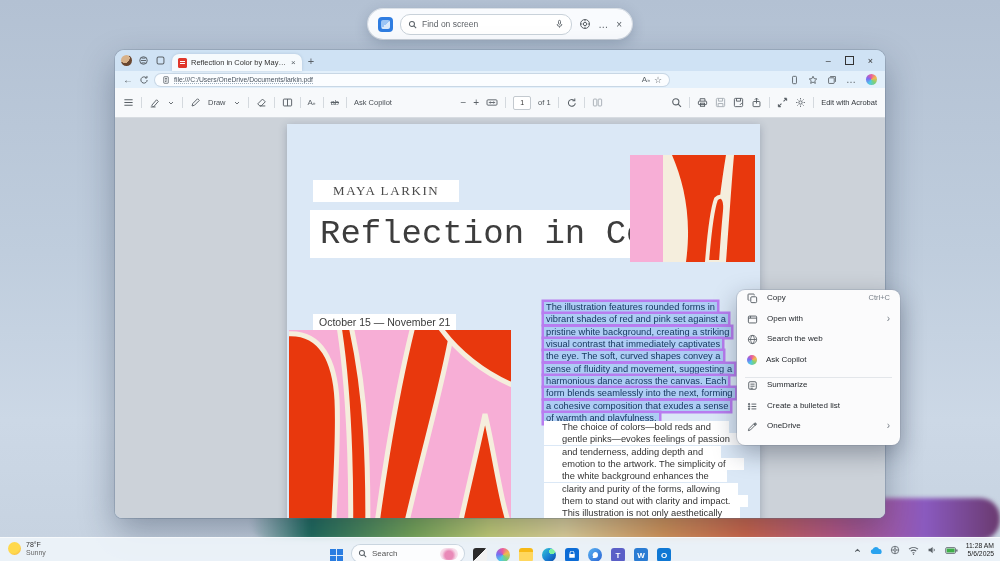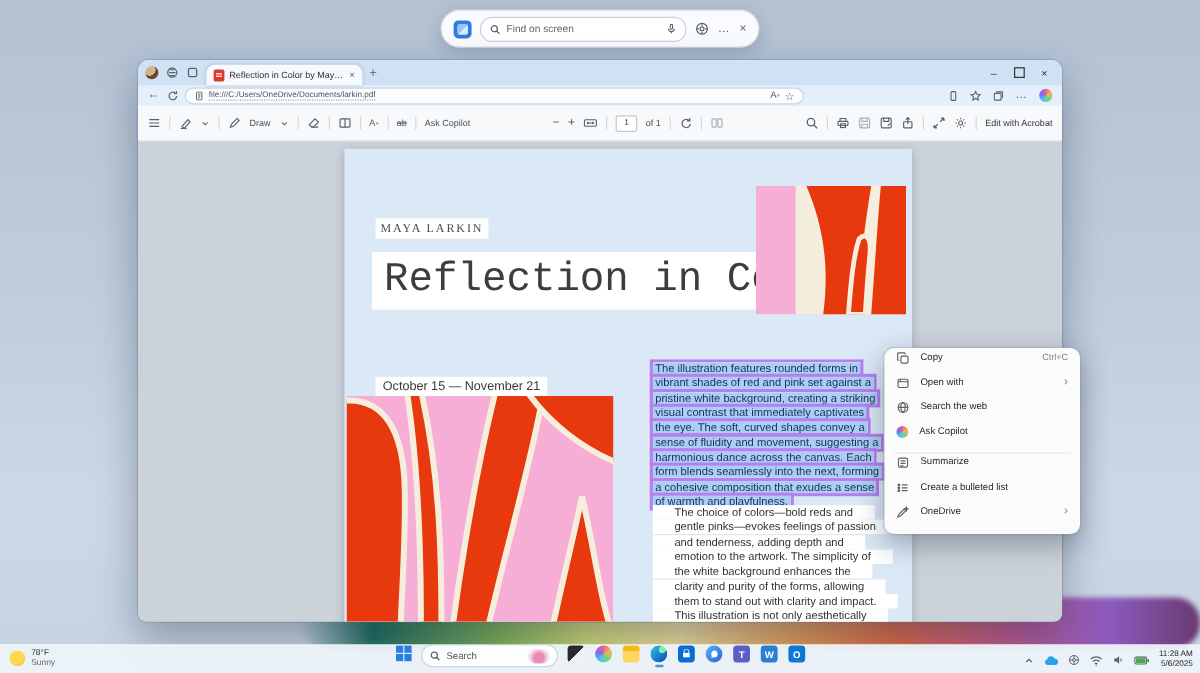--- a/index.html
+++ b/index.html
@@ -47,21 +47,21 @@
   .vsep{width:1px;height:11px;background:#d4d9de;flex:0 0 auto}
   .pagebox{width:16px;height:12px;background:#fff;border:1px solid #c3c9cf;border-radius:2px;
     text-align:center;font-size:7px;line-height:12px;color:#333}
   .grow{flex:1}
   .gray{color:#a9b0b6}
   
   .viewer{position:relative;height:411px;background:#ccd2d9;overflow:hidden}
   .page{position:absolute;left:172px;top:6px;width:473px;height:520px;background:#dbe8f6;
     box-shadow:0 2px 8px rgba(40,60,90,.3)}
   .strip{display:inline-block;background:#fff}
-  .eyebrow{font-family:"Liberation Serif",serif;font-size:10px;letter-spacing:1.6px;color:#4a4a4a;padding:3px 4px}
+  .eyebrow{font-family:"Liberation Serif",serif;font-size:13px;letter-spacing:1.6px;color:#4a4a4a;padding:3px 20px}
   .doctitle{font-family:Liberation Mono, monospace;font-size:34px;color:#3d3d3d;padding:5px 10px;font-weight:400}
   .loc{font-size:15px;color:#2e2e2e;padding:3px 7px}
   .dates{font-size:10.5px;color:#3a3a3a;padding:2.5px 6px}
   .para{width:190px;font-size:9.3px;line-height:12.35px;color:#13335c;text-align:left}
   .hl{background:#adcdf4;box-decoration-break:clone;-webkit-box-decoration-break:clone;
     box-shadow:0 0 0 2.5px #b87df0;padding:0 2px}
   .para2{color:#333}
   .wl{background:#fff;box-decoration-break:clone;-webkit-box-decoration-break:clone;padding:1px 18px}
   
   .ctxmenu{position:absolute;left:737px;top:290px;width:163px;background:#fbfbfc;border-radius:8px;
@@ -71,21 +71,21 @@
   .msub{margin-left:auto;color:#7a818a;font-size:10px;line-height:1}
   .mdiv{height:1px;background:#e3e6ea;margin:2px 8px}
   
   .taskbar{position:absolute;left:0;top:537px;width:1000px;height:24px;
     background:rgba(238,244,250,.92);border-top:1px solid rgba(255,255,255,.6);
     display:flex;align-items:center}
   .weather{position:absolute;left:8px;top:2px;display:flex;align-items:center;gap:5px}
   .sun{width:13px;height:13px;border-radius:50%;background:radial-gradient(circle at 40% 35%,#ffd94d 0 55%,#f2a33c 100%)}
   .wtemp{font-size:7px;color:#333;line-height:9px}
   .wcond{font-size:7px;color:#666;line-height:8px}
-  .tbcenter{position:absolute;left:330px;top:0;height:24px;display:flex;align-items:flex-start;gap:9px}
+  .tbcenter{position:absolute;left:330px;top:0;height:24px;display:flex;align-items:flex-end;gap:9px}
   .tbicon{width:14px;height:14px;border-radius:3px;display:flex;align-items:center;justify-content:center;
     font-size:8px;color:#fff;font-weight:bold;position:relative;flex:0 0 auto}
   .startlogo{width:13px;height:13px;background:
     conic-gradient(#2a7de1 0 25%,#2a7de1 0 50%,#2a7de1 0 75%,#2a7de1 0);position:relative}
   .startlogo:before,.startlogo:after{content:"";position:absolute;background:rgba(238,244,250,.92)}
   .startlogo:before{left:0;right:0;top:6px;height:1.4px}
   .startlogo:after{top:0;bottom:0;left:6px;width:1.4px}
   .tbsearch{width:112px;height:17px;border-radius:9px;background:rgba(255,255,255,.85);
     box-shadow:0 0 0 1px rgba(170,185,200,.5);display:flex;align-items:center;gap:5px;padding:0 6px;box-sizing:border-box}
   .tbsearch .ph{font-size:8px;color:#555}

